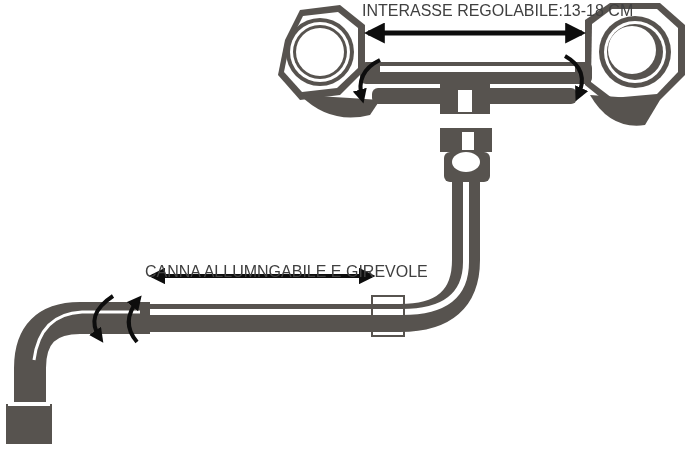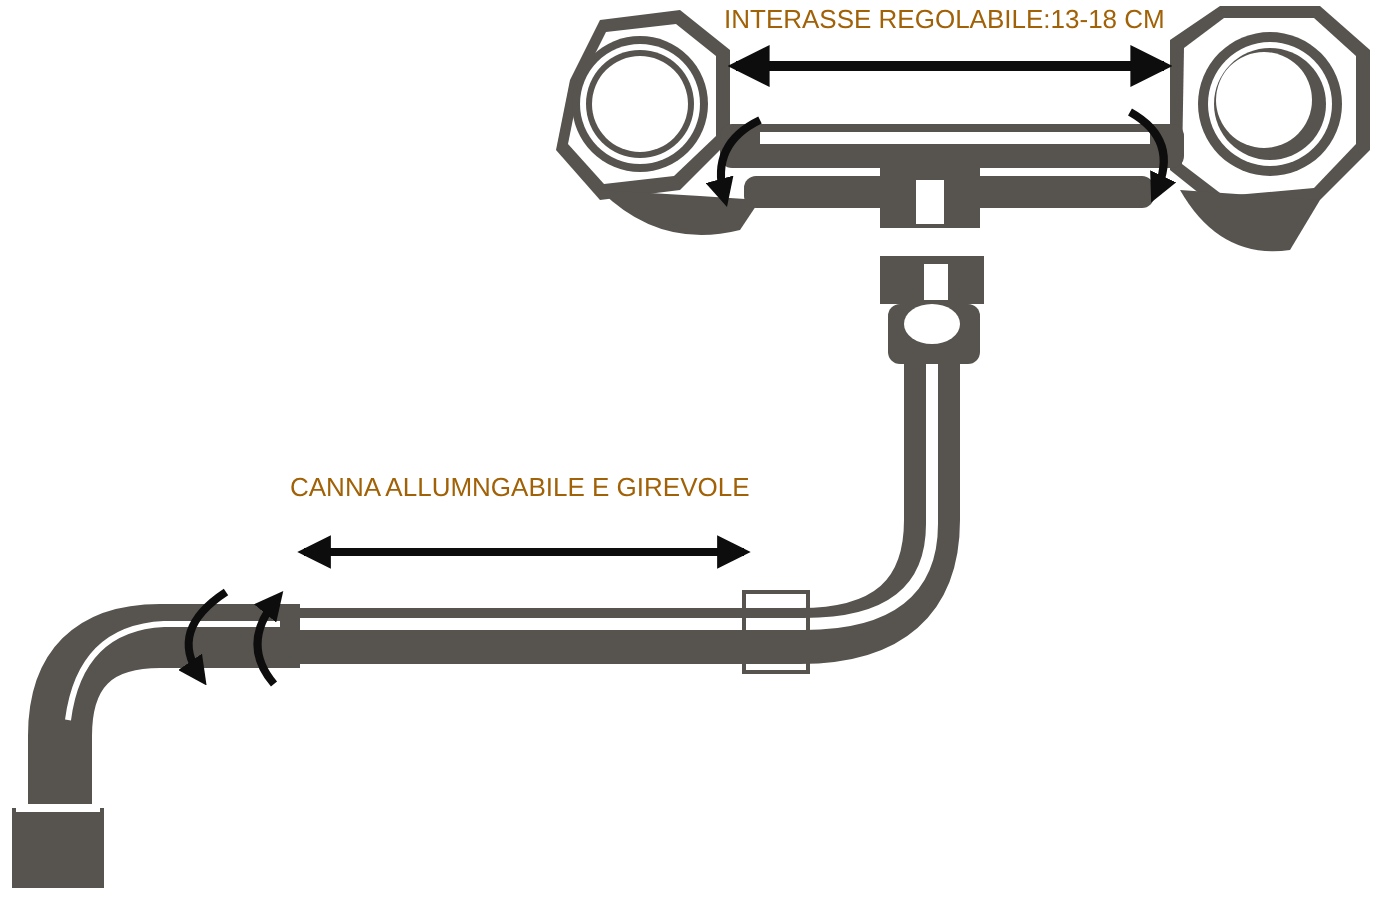--- a/index.html
+++ b/index.html
@@ -1,17 +1,17 @@
 <!DOCTYPE html>
 <html><head>
 <meta charset="utf-8">
 <style>
   html, body { margin:0; padding:0; background:#ffffff; }
   body { width:688px; height:450px; position:relative; overflow:hidden; font-family:"Liberation Sans", sans-serif; }
-  .label { position:absolute; font-size:13px; color:#a16207; letter-spacing:0; white-space:nowrap; }
+  .label { position:absolute; font-size:16px; color:#404040; letter-spacing:0; white-space:nowrap; }
   svg { position:absolute; left:0; top:0; }
 </style>
 </head>
 <body>
 
 <svg width="688" height="450" viewBox="0 0 688 450">
   <defs>
     <marker id="ah" viewBox="0 0 10 10" refX="8" refY="5" markerWidth="4.2" markerHeight="4.2" orient="auto-start-reverse">
       <path d="M0,0 L10,5 L0,10 z" fill="#0d0d0d"></path>
     </marker>
@@ -74,13 +74,13 @@
 
   <line x1="152" y1="276" x2="372" y2="276" stroke="#0d0d0d" stroke-width="4" marker-start="url(#ah)" marker-end="url(#ah)"></line>
 
   <path d="M380,60 Q355,72 362,98" fill="none" stroke="#0d0d0d" stroke-width="4" marker-end="url(#ah2)"></path>
   <path d="M565,56 Q590,70 578,96" fill="none" stroke="#0d0d0d" stroke-width="4" marker-end="url(#ah2)"></path>
   <path d="M113,296 Q84,315 100,338" fill="none" stroke="#0d0d0d" stroke-width="4" marker-end="url(#ah2)"></path>
   <path d="M137,342 Q120,322 138,300" fill="none" stroke="#0d0d0d" stroke-width="4" marker-end="url(#ah2)"></path>
 </svg>
 
 <div class="label" style="left:362px; top:2px;">INTERASSE REGOLABILE:13-18 CM</div>
-<div class="label" style="left:145px; top:236px;text-align:center;">CANNA ALLUMNGABILE E GIREVOLE</div>
+<div class="label" style="left:145px; top:263px;text-align:center;">CANNA ALLUMNGABILE E GIREVOLE</div>
 
 </body></html>

